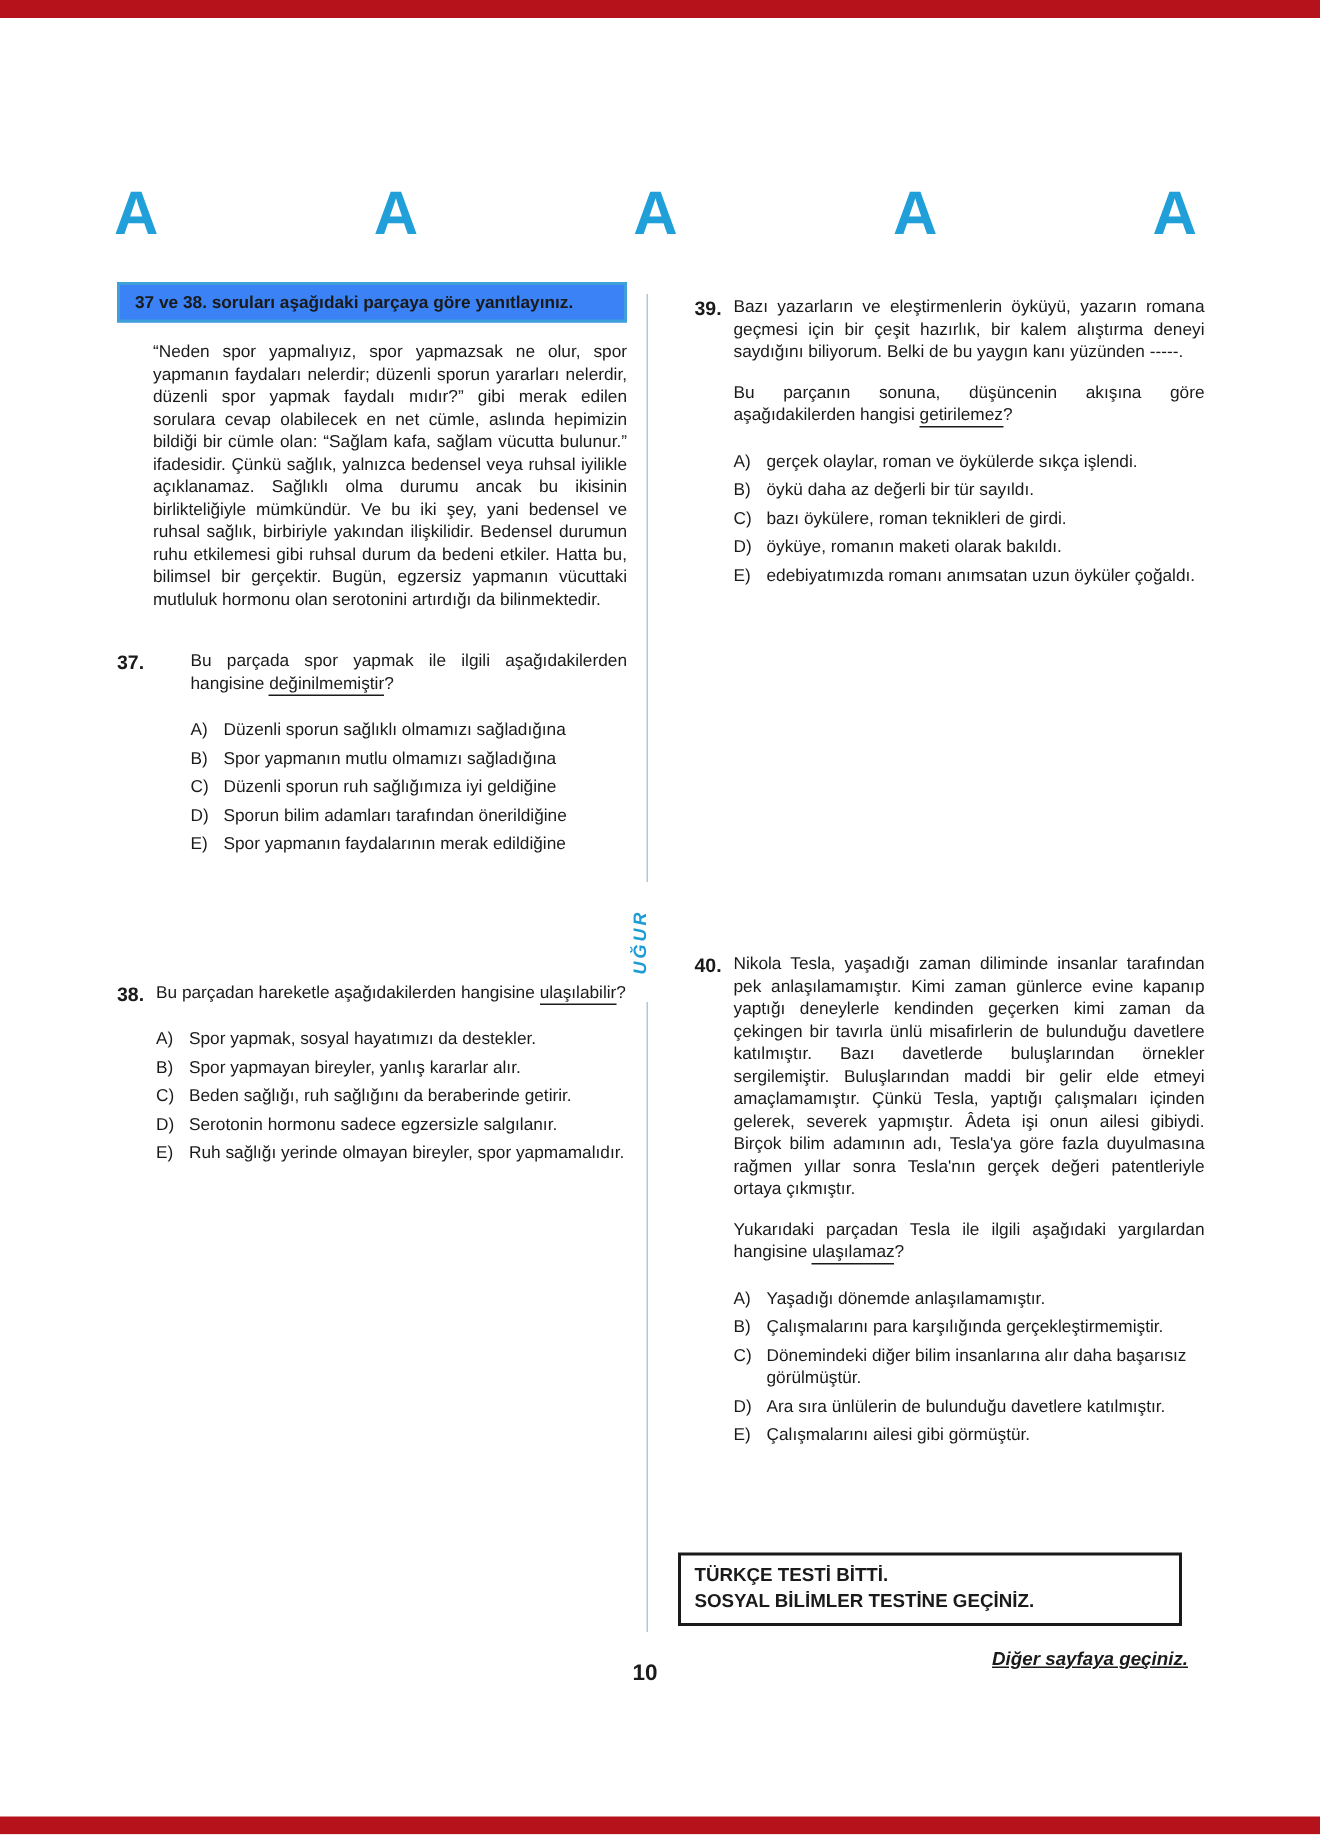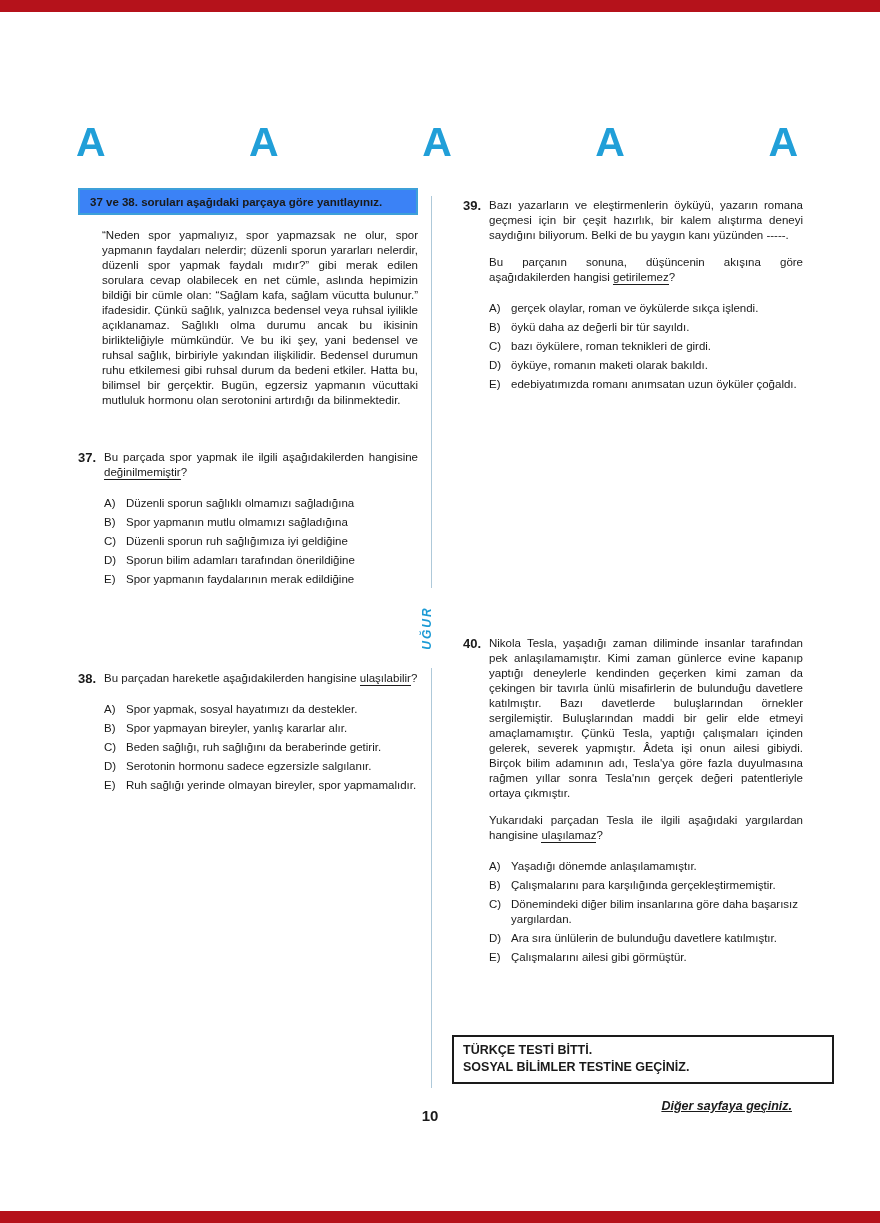--- a/index.html
+++ b/index.html
@@ -128,30 +128,30 @@
   .options { }
   .option {
     display: flex;
     font-size: 11.5px;
     line-height: 15px;
     margin-bottom: 4px;
   }
   .opt-label { width: 22px; flex: 0 0 22px; }
   .opt-text { flex: 1; }
 
-  .q37-block { margin-top: 42px; }
+  .q37-block { margin-top: 26px; gap: 23px; }
   .q38-block { margin-top: 80px; }
   .q39-block { margin-top: 10px; }
   .q40-block { margin-top: 240px; }
 
   .end-box {
     position: absolute;
     left: 452px;
     top: 1035px;
-    width: 382px;
+    width: 336px;
     border: 2px solid #1a1a1a;
     padding: 5px 9px 6px 9px;
     font-size: 12.5px;
     font-weight: bold;
     line-height: 17px;
     background: #ffffff;
   }
 
   .page-number {
     position: absolute;
@@ -304,21 +304,21 @@
           <div class="option">
               <span class="opt-label">A)</span>
               <span class="opt-text">Yaşadığı dönemde anlaşılamamıştır.</span>
             </div>
           <div class="option">
               <span class="opt-label">B)</span>
               <span class="opt-text">Çalışmalarını para karşılığında gerçekleştirmemiştir.</span>
             </div>
           <div class="option">
               <span class="opt-label">C)</span>
-              <span class="opt-text">Dönemindeki diğer bilim insanlarına göre daha başarısız yargılardan.</span>
+              <span class="opt-text">Dönemindeki diğer bilim insanlarına alır daha başarısız görülmüştür.</span>
             </div>
           <div class="option">
               <span class="opt-label">D)</span>
               <span class="opt-text">Ara sıra ünlülerin de bulunduğu davetlere katılmıştır.</span>
             </div>
           <div class="option">
               <span class="opt-label">E)</span>
               <span class="opt-text">Çalışmalarını ailesi gibi görmüştür.</span>
             </div>
         </div>

